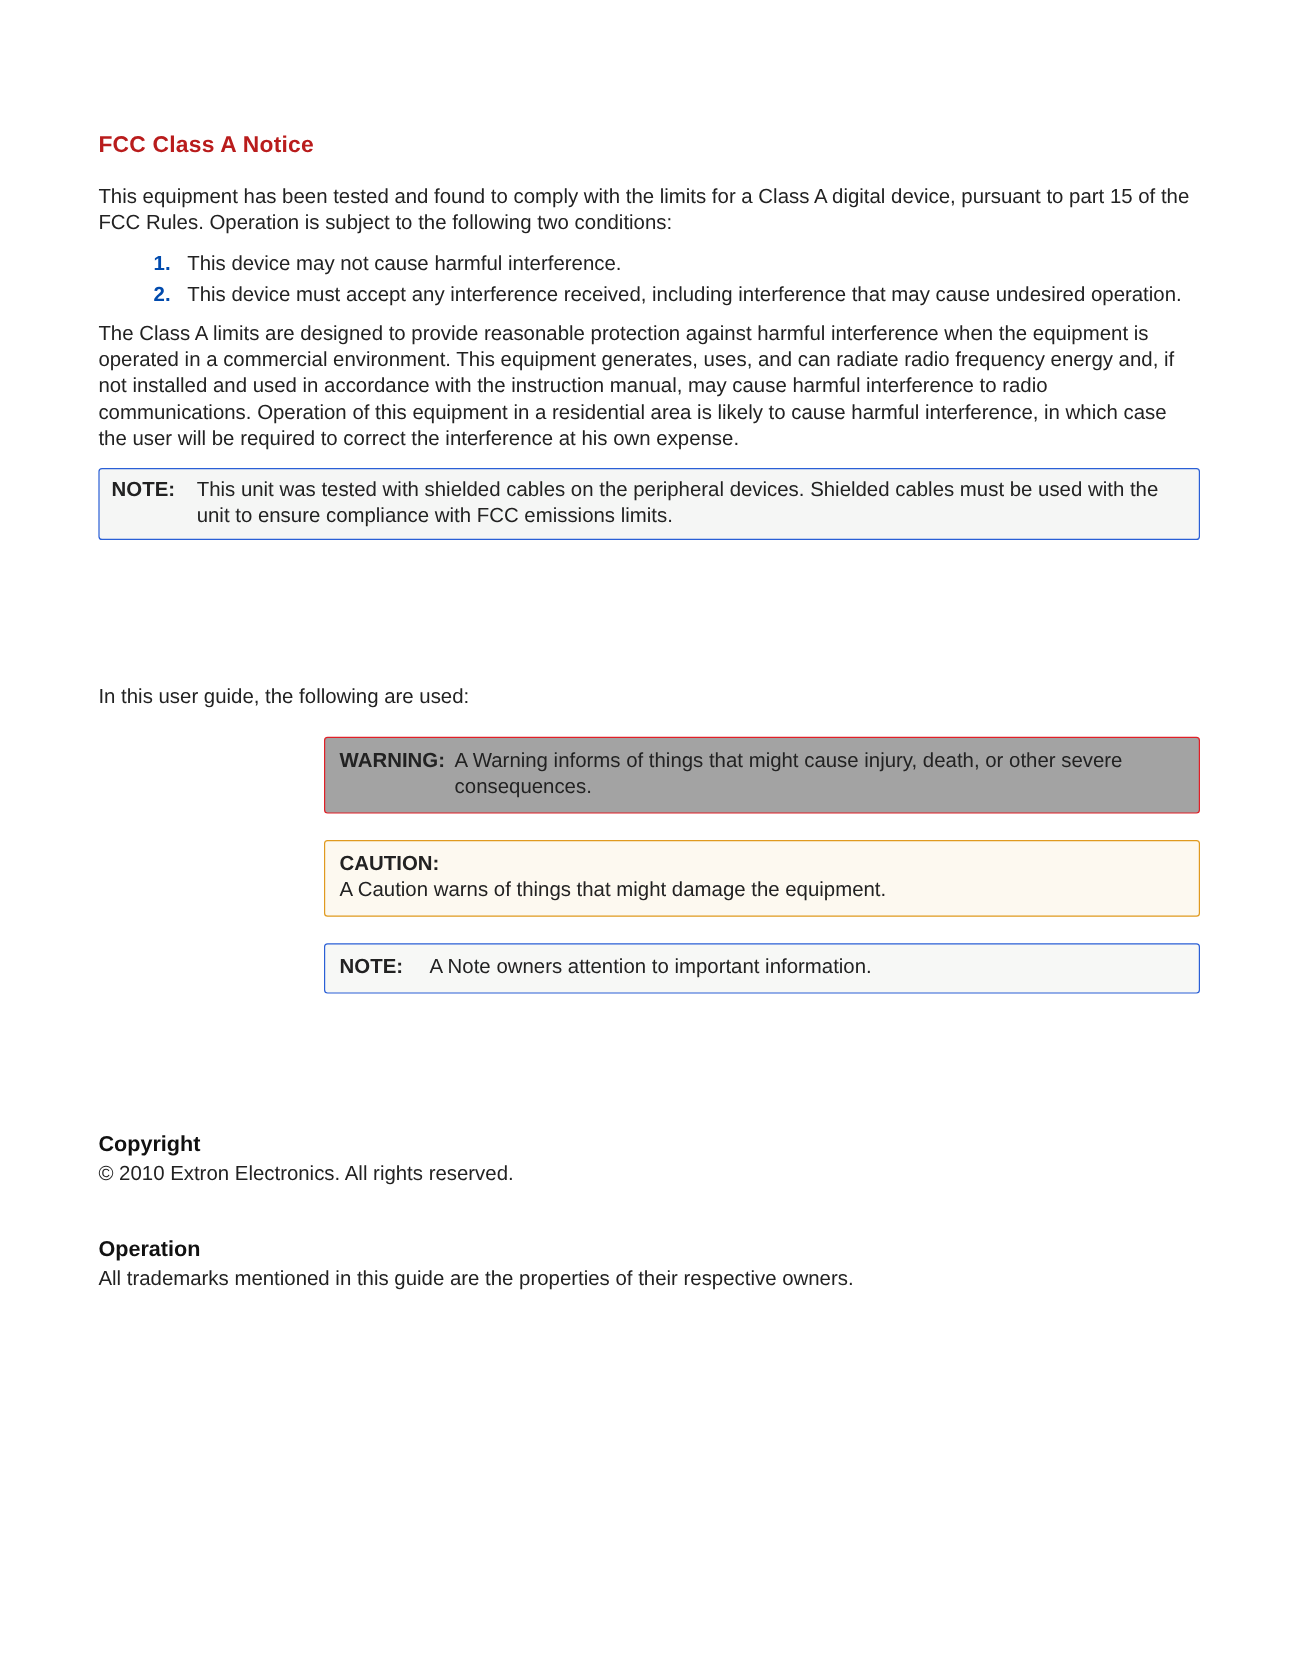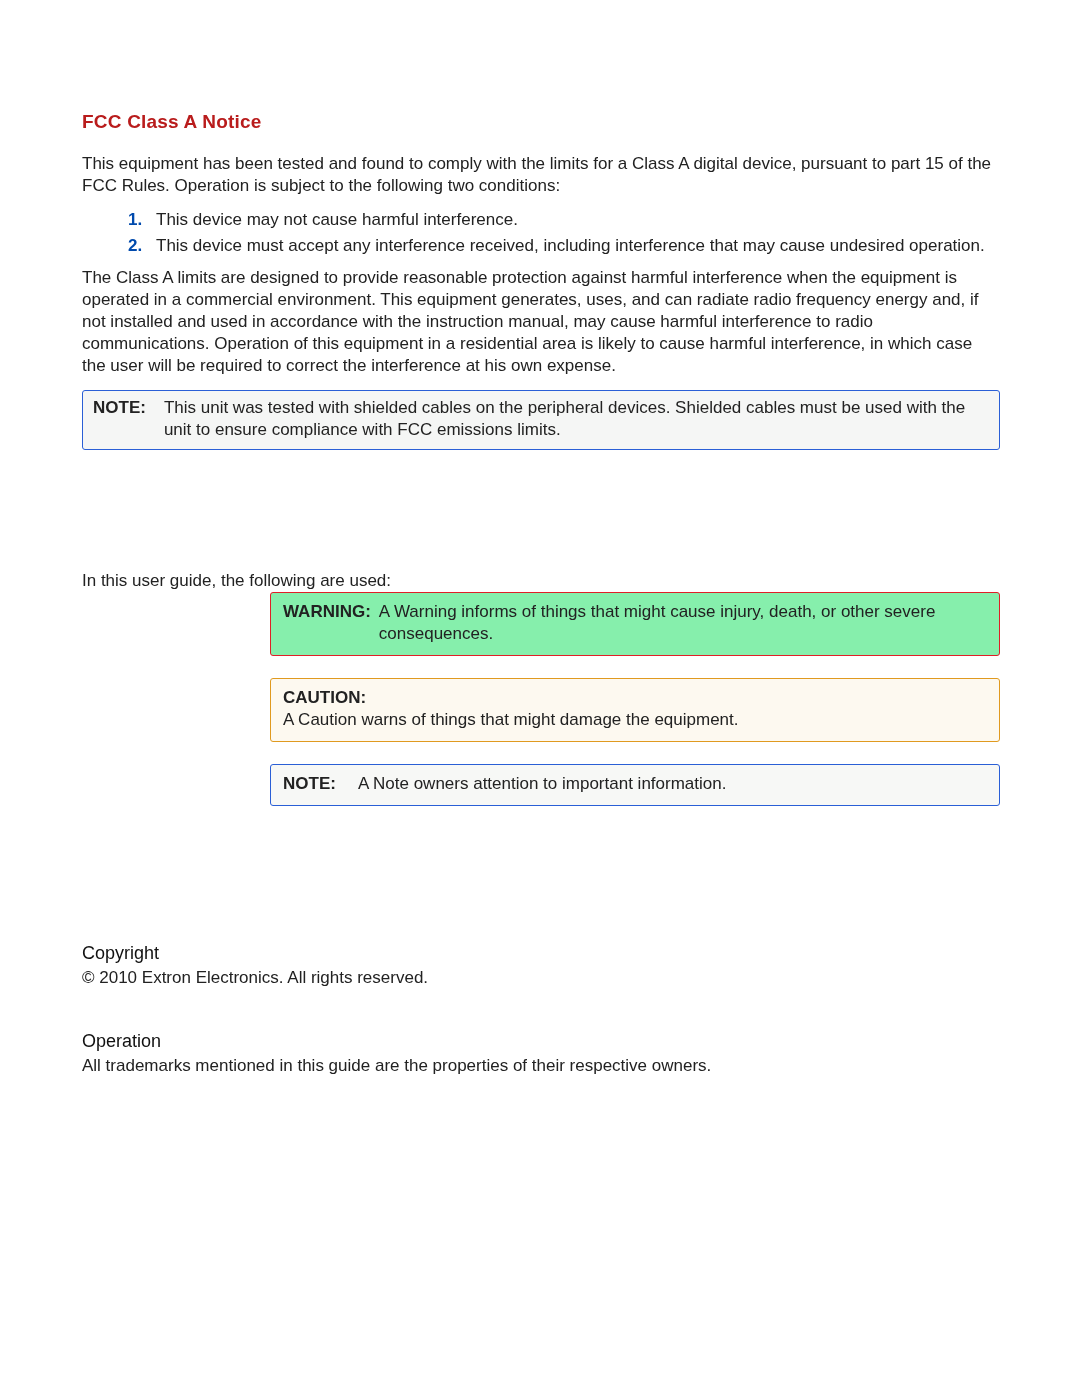--- a/index.html
+++ b/index.html
@@ -42,36 +42,36 @@
       background: #faf8f3;
       display: flex;
     }
     .callout .label {
       font-weight: 800;
       flex: 0 0 auto;
       margin-right: 12px;
     }
     .callout .text { flex: 1 1 auto; }
     .callout.note { border-color: #2a5fd6; background: #f5f6f5; }
-    .callout.warning { border-color: #e01f27; background: #86efac; border-width:1.5px;}
+    .callout.warning { border-color: #e01f27; background: #a3a3a3; border-width:1.5px;}
     .callout.caution { border-color: #e09a1f; background: #fdf9f0; border-width:1.5px;flex-direction:column;}
     .callout.note2 { border-color: #2a5fd6; background: #f7f8f6; }
     .top-note { margin: 6px 0 0 0; }
     .top-note .label { margin-right: 18px; }
-    .legend-intro { margin-top: 120px; }
+    .legend-intro { margin-top: 120px; margin-bottom: 22px; }
     .legend-block {
       margin-left: 188px;
       margin-right: 0;
     }
     .legend-block .callout { padding: 8px 12px 10px 12px; }
     .legend-block .callout .label { margin-right: 8px; }
     .footer-block { position: absolute; bottom: 280px; left:82px; right:80px; }
     .footer-section { margin-bottom: 40px; }
     .footer-section h3 {
-      font-weight: 400;
+      font-weight: 700;
       font-size: 18px;
       color: #111;
       margin-bottom: 2px;
     }
     .callout.note2 .label { margin-right: 22px; }
   </style>
 </head>
 <body>
 
 <h2 class="section-title">FCC Class A Notice</h2>

